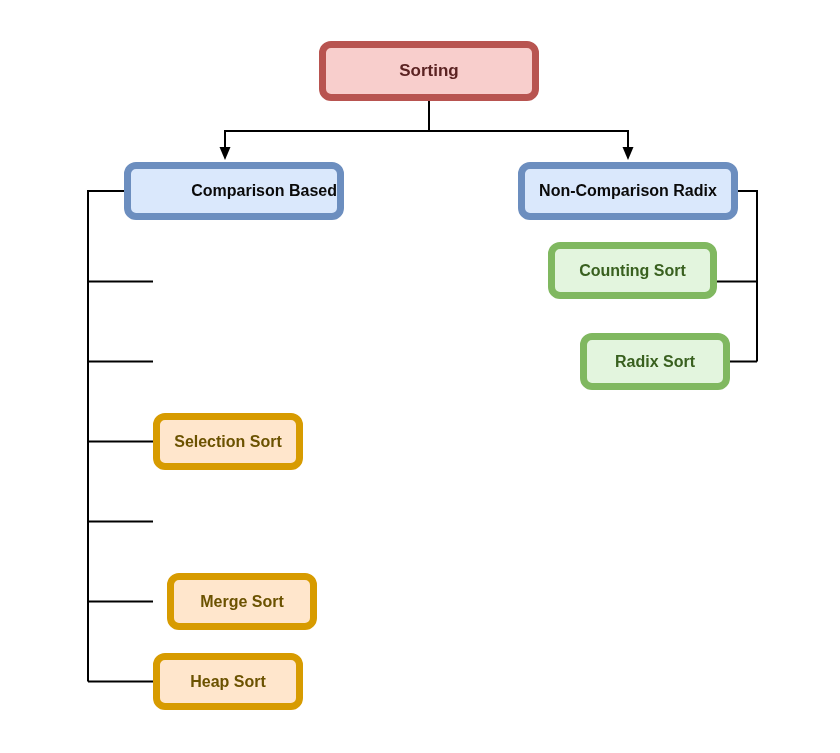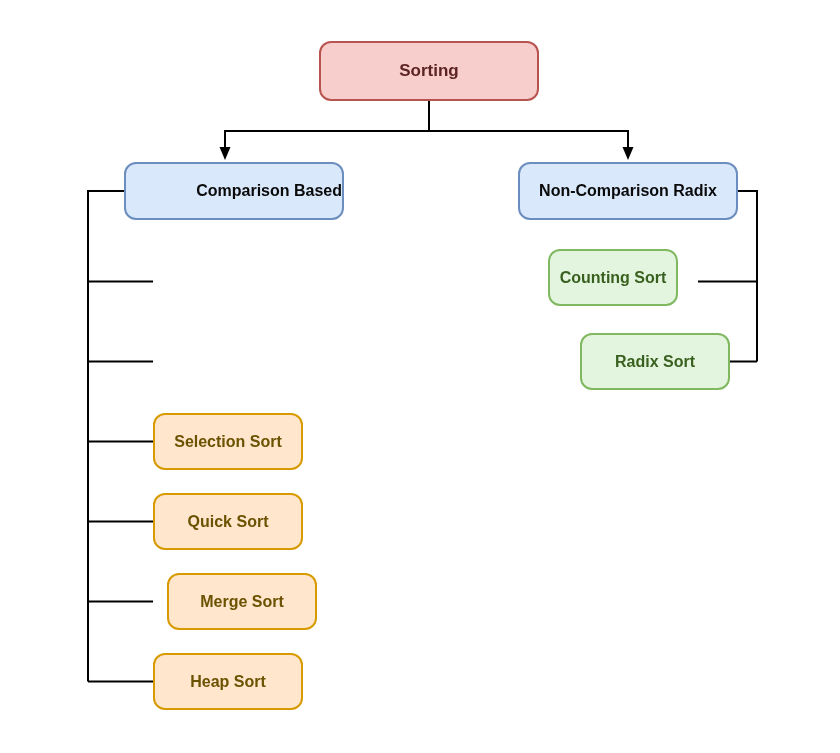--- a/index.html
+++ b/index.html
@@ -26,21 +26,21 @@
     stroke: var(--connector, #000000);
     stroke-width: 2;
   }
   .arrowhead {
     fill: var(--connector, #000000);
     stroke: none;
   }
   .node {
     position: absolute;
     box-sizing: border-box;
-    border: 2px solid #3b82f6;
+    border: 7px solid #3b82f6;
     border-radius: 12px;
     display: flex;
     align-items: center;
     justify-content: center;
     font-weight: bold;
     font-size: 16px;
     text-align: center;
     line-height: 1.2;
     user-select: none;
   }
@@ -108,33 +108,30 @@
   <div class="node node--branch" style="left:518px; top:162px; width:220px; height:58px;">
     <span>Non-Comparison Radix</span>
   </div>
 
 
 
   <div class="node node--orange" style="left:153px; top:413px; width:150px; height:57px;">
     <span>Selection Sort</span>
   </div>
 
-  <div class="node node--orange" style="left:153px; top:493px; width:150px; height:57px;">
-    <span>Quick Sort</span>
-  </div>
 
   <div class="node node--orange" style="left:167px; top:573px; width:150px; height:57px;">
     <span>Merge Sort</span>
   </div>
 
   <div class="node node--orange" style="left:153px; top:653px; width:150px; height:57px;">
     <span>Heap Sort</span>
   </div>
 
-  <div class="node node--green" style="left:548px; top:249px; width:130px; height:57px;">
+  <div class="node node--green" style="left:548px; top:242px; width:169px; height:57px;">
     <span>Counting Sort</span>
   </div>
 
   <div class="node node--green" style="left:548px; top:333px; width:150px; height:57px;margin-left:32px;">
     <span>Radix Sort</span>
   </div>
 
 </div>
 
 </body></html>

